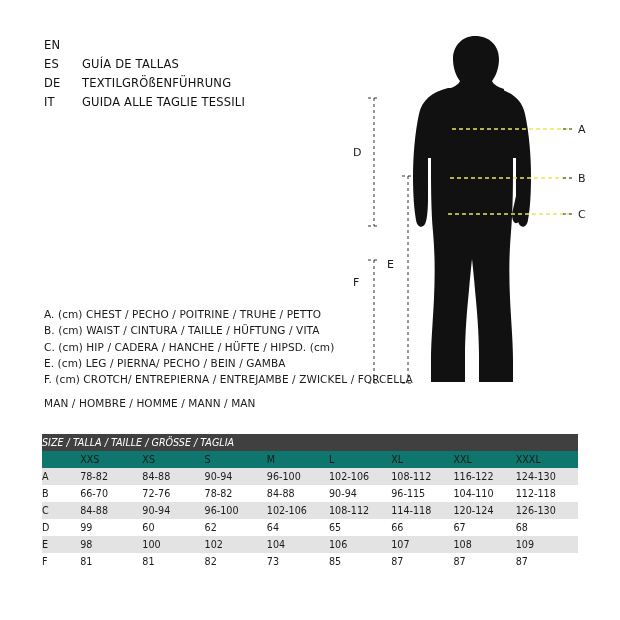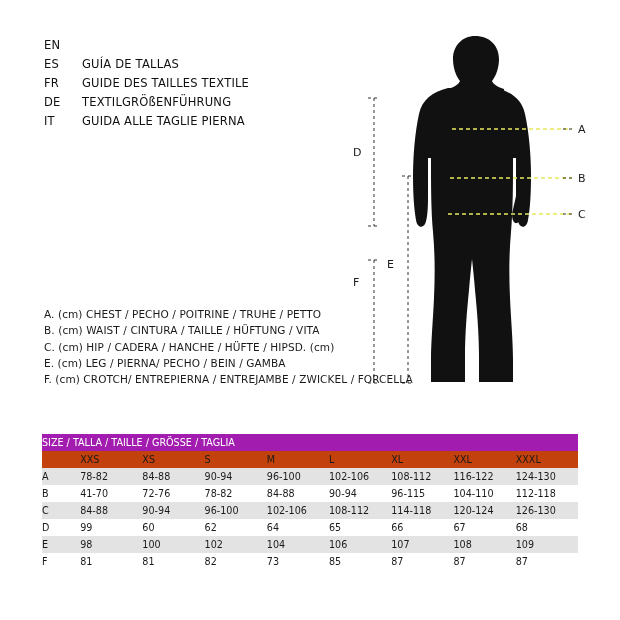--- a/index.html
+++ b/index.html
@@ -81,28 +81,29 @@
     font-size: 9.6px;
     color: #1a1a1a;
   }
   table.size-table td, table.size-table th {
     padding: 0;
     height: 17px;
     font-weight: normal;
     text-align: left;
   }
   .row-header td {
-    background: #a21caf;
+    background: #404040;
     color: #ffffff;
     font-size: 9.6px;
     height: 18px;
     padding-left: 6px;
+    font-style: italic;
   }
   .row-cols td {
-    background: #c2410c;
+    background: #0f766e;
     color: #1a1a1a;
     padding-left: 6px;
     height: 18px;
   }
   .row-shade td { background: #e3e3e3; }
   .row-plain td { background: #ffffff; }
   .data-row td { padding-left: 6px; }
   .col-label { width: 38px; }
   .col-v { width: 62px; }
 </style>
@@ -113,40 +114,37 @@
 
   <div class="lang-block">
     <div class="lang-row">
       <span class="lang-code">EN</span>
     </div>
     <div class="lang-row">
       <span class="lang-code">ES</span>
       <span class="lang-text">GUÍA DE TALLAS</span>
     </div>
     <div class="lang-row">
-      <span class="lang-code">FR</span>
-      <span class="lang-text">GUIDE DES TAILLES TEXTILE</span>
-    </div>
-    <div class="lang-row">
       <span class="lang-code">DE</span>
       <span class="lang-text">TEXTILGRÖßENFÜHRUNG</span>
     </div>
     <div class="lang-row">
       <span class="lang-code">IT</span>
-      <span class="lang-text">GUIDA ALLE TAGLIE PIERNA</span>
+      <span class="lang-text">GUIDA ALLE TAGLIE TESSILI</span>
     </div>
   </div>
 
   <div class="legend">
     <div>A. (cm) CHEST / PECHO / POITRINE / TRUHE / PETTO</div>
     <div>B. (cm) WAIST / CINTURA / TAILLE / HÜFTUNG / VITA</div>
     <div>C. (cm) HIP / CADERA / HANCHE / HÜFTE / HIPSD. (cm)</div>
     <div>E. (cm) LEG / PIERNA/ PECHO / BEIN / GAMBA</div>
     <div>F. (cm) CROTCH/ ENTREPIERNA / ENTREJAMBE / ZWICKEL / FORCELLA</div>
     <div class="spacer"></div>
+    <div>MAN / HOMBRE / HOMME / MANN / MAN</div>
   </div>
 
   <div class="figure">
     <svg width="270" height="400" viewBox="0 0 270 400" xmlns="http://www.w3.org/2000/svg">
 
       <g fill="#111111">
 
         <path d="M145 8 c-13 0 -22 10 -22 23 c0 9 3 17 7 22 c-2 4 -6 6 -12 8 l0 6 l56 0 l0 -6 c-6 -2 -10 -4 -12 -8 c4 -5 7 -13 7 -22 c0 -13 -9 -23 -24 -23 z"></path>
 
         <path d="M118 60
@@ -243,21 +241,21 @@
           <td>90-94</td>
           <td>96-100</td>
           <td>102-106</td>
           <td>108-112</td>
           <td>116-122</td>
           <td>124-130</td>
         </tr>
 
         <tr class="data-row row-plain">
           <td class="col-label">B</td>
-          <td>41-70</td>
+          <td>66-70</td>
           <td>72-76</td>
           <td>78-82</td>
           <td>84-88</td>
           <td>90-94</td>
           <td>96-115</td>
           <td>104-110</td>
           <td>112-118</td>
         </tr>
 
         <tr class="data-row row-shade">

